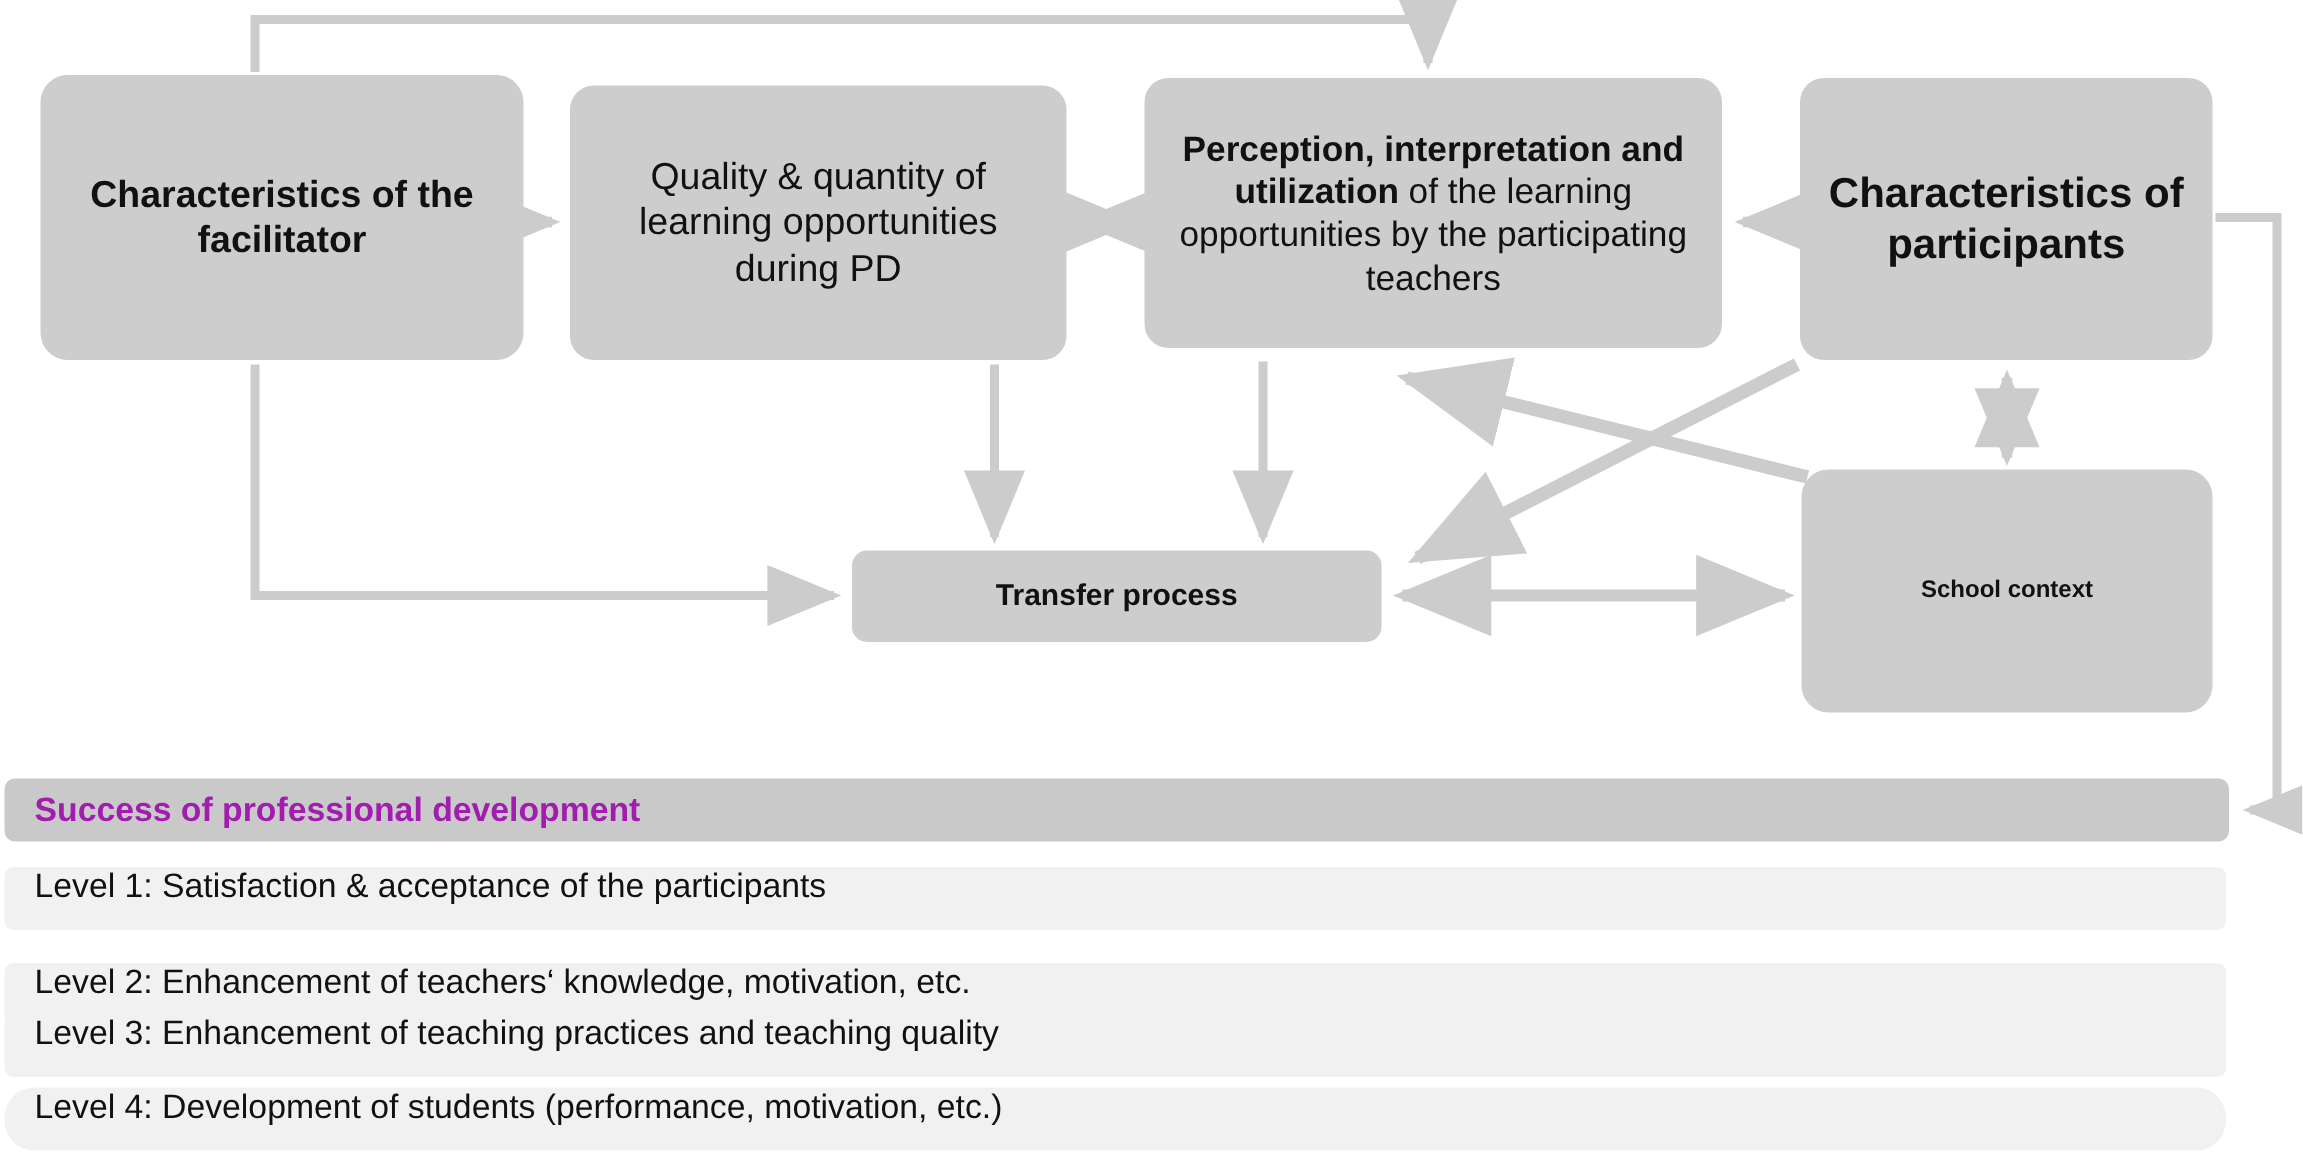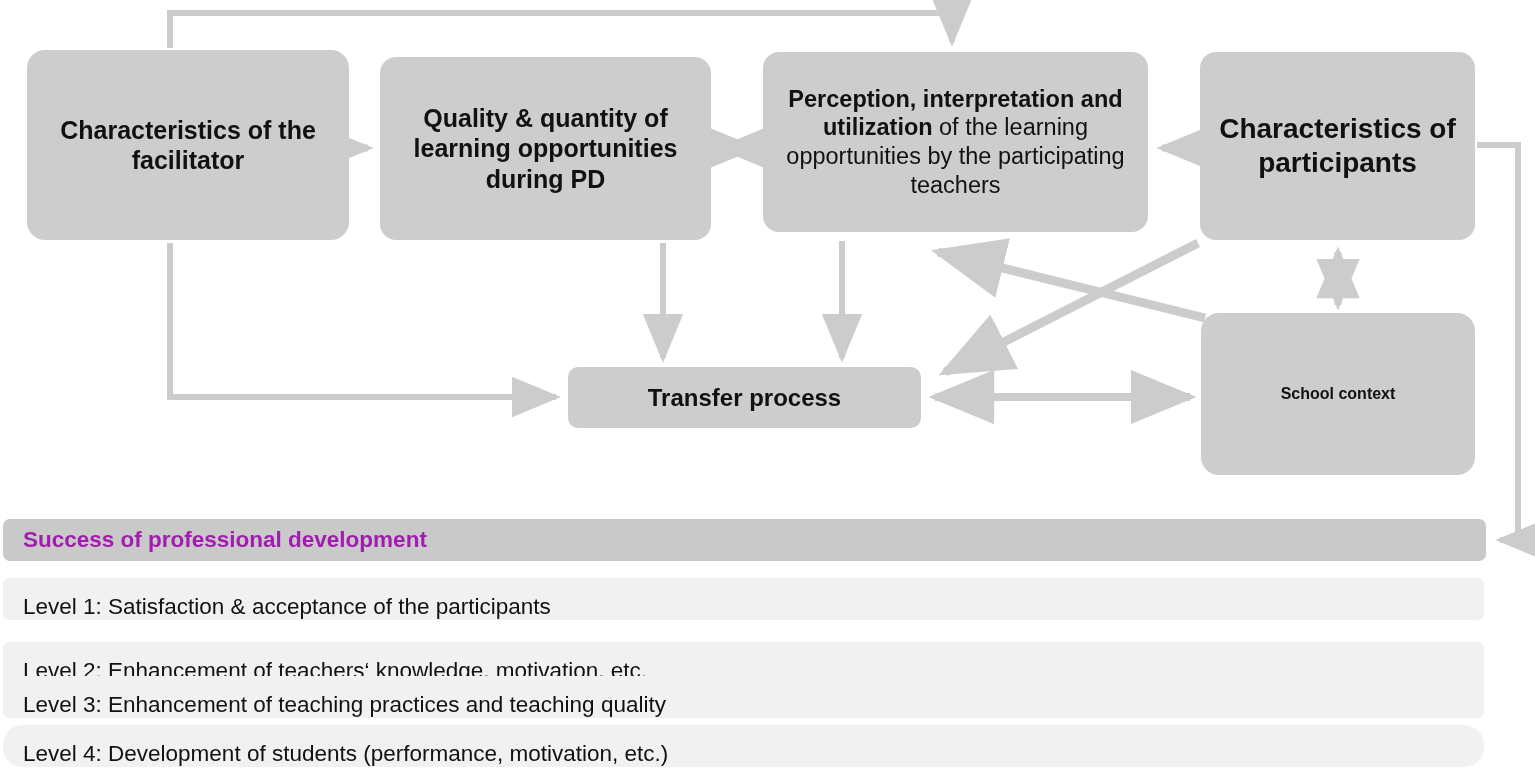--- a/index.html
+++ b/index.html
@@ -51,39 +51,39 @@
   .node .r {
     font-weight: normal;
   }
 
   #n-facilitator {
     left: 27px; top: 50px; width: 322px; height: 190px;
     font-size: 25px; font-weight: bold; border-radius: 18px;
   }
   #n-quality {
     left: 380px; top: 57px; width: 331px; height: 183px;
-    font-size: 25px; font-weight: bold; border-radius: 16px; justify-content: center;
+    font-size: 25px; font-weight: normal; border-radius: 16px; justify-content: center;
   }
   #n-perception {
     left: 763px; top: 52px; width: 385px; height: 180px;
     font-size: 23px; border-radius: 16px; padding: 4px 8px;
   }
   #n-perception .b { font-size: 23.5px; }
   #n-perception .r { font-size: 23.5px; }
   #n-participants {
     left: 1200px; top: 52px; width: 275px; height: 188px;
     font-size: 28px; font-weight: bold; border-radius: 16px;
   }
   #n-school {
     left: 1201px; top: 313px; width: 274px; height: 162px;
     font-size: 16px; font-weight: bold; border-radius: 18px;
   }
   #n-transfer {
     left: 568px; top: 367px; width: 353px; height: 61px;
-    font-size: 24px; font-weight: bold; border-radius: 10px;
+    font-size: 20px; font-weight: bold; border-radius: 10px;
   }
 
   #success-bar {
     position: absolute;
     left: 3px; top: 519px; width: 1483px; height: 42px;
     background: #c9c9c9;
     border-radius: 7px;
     display: flex;
     align-items: center;
     padding-left: 20px;
@@ -94,21 +94,21 @@
     z-index: 2;
   }
   .level-bar {
     position: absolute;
     left: 3px;
     width: 1481px;
     height: 42px;
     background: #f1f1f1;
     border-radius: 6px;
     display: flex;
-    align-items: flex-end;
+    align-items: flex-start;
     padding-left: 20px;
     box-sizing: border-box;
     font-size: 22.5px;
     color: #111111;
     z-index: 2;
   }
   #level-1 { top: 578px; }
   #level-2 { top: 632px; margin-top: 10px; }
   #level-3 { top: 676px; }
   #level-4 { top: 725px; border-radius: 20px; }

